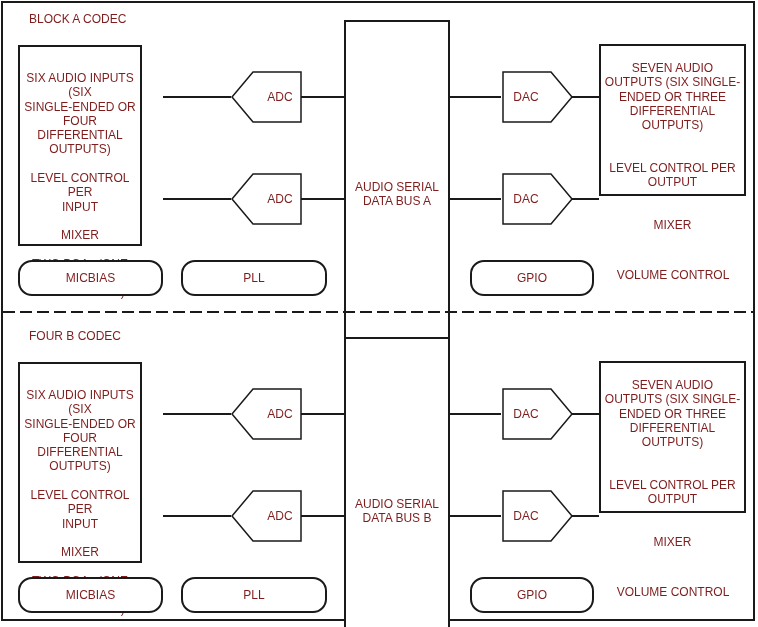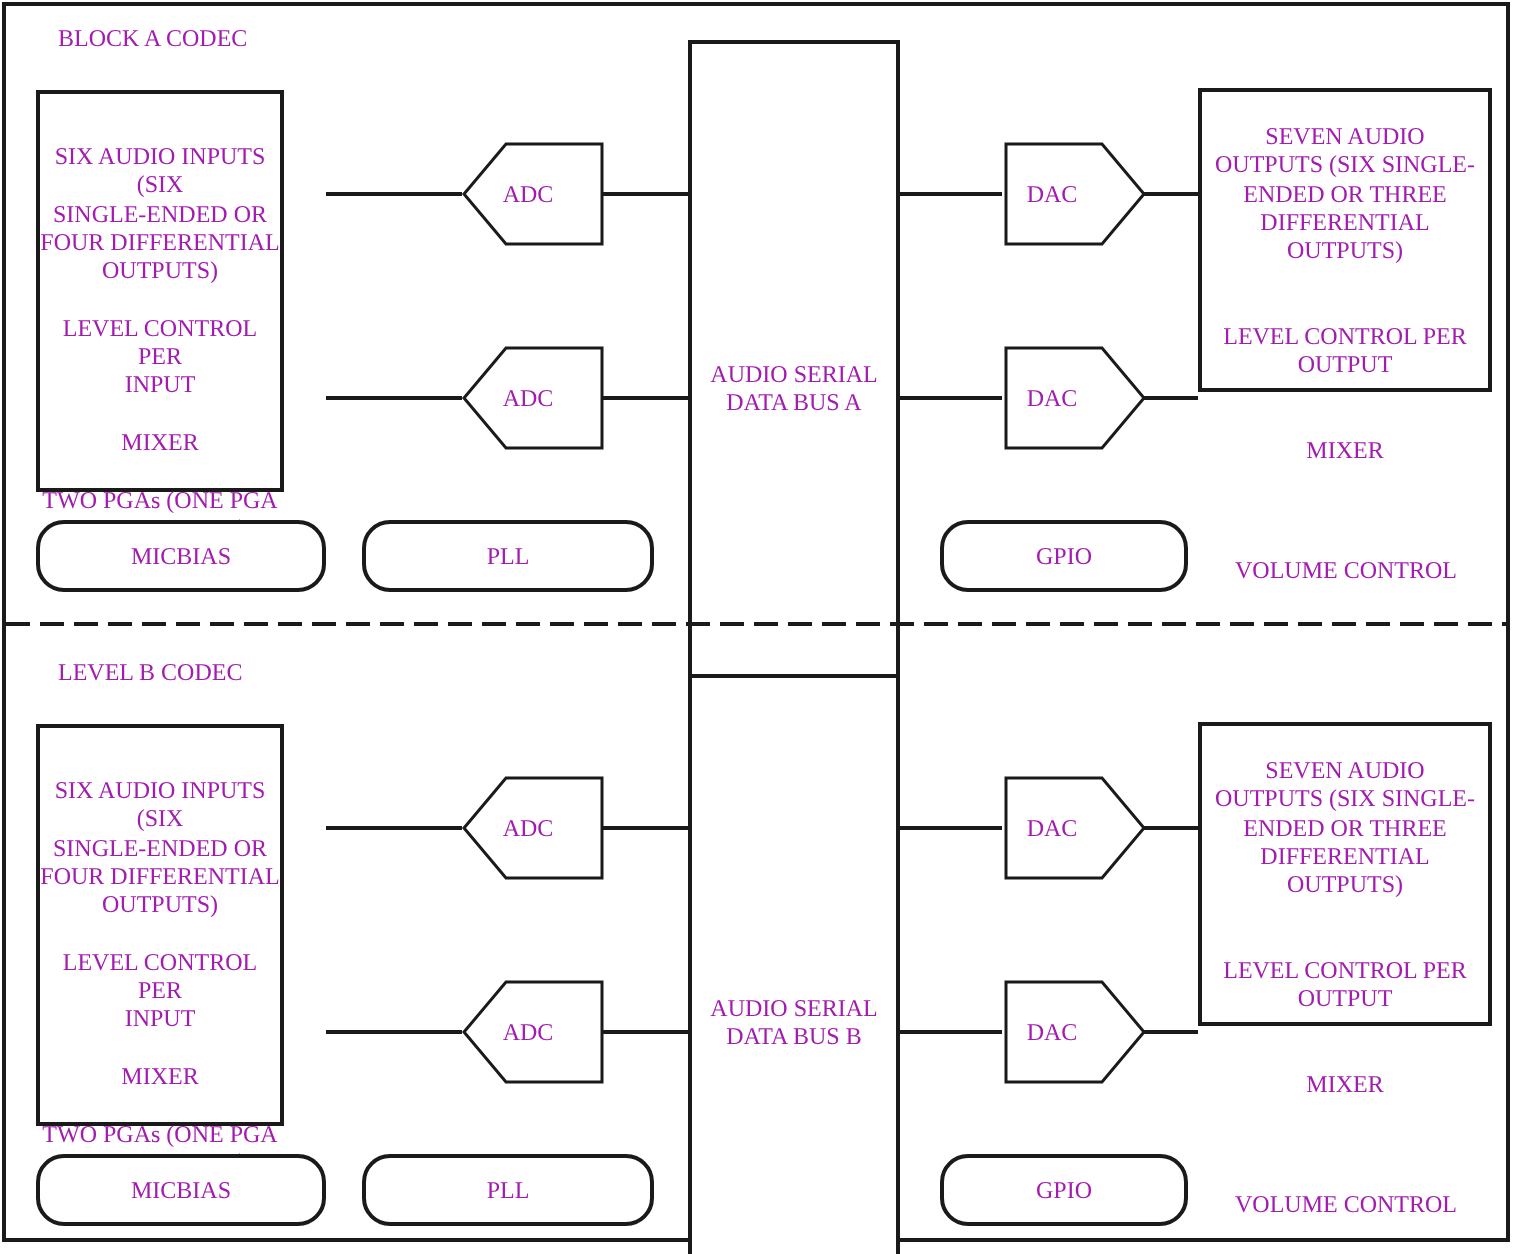--- a/index.html
+++ b/index.html
@@ -1,18 +1,18 @@
 <!DOCTYPE html>
 <html><head>
 <meta charset="utf-8">
 <style>
   html,body { margin:0; padding:0; background:#fff; }
   #canvas {
     position:relative; width:758px; height:627px; background:#ffffff;
-    font-family:Liberation Serif, serif; color:#a21caf;
+    font-family:Liberation Sans, sans-serif; color:#7f1d1d;
     font-size:12px; line-height:14.3px; overflow:hidden;
   }
   #outer-border {
     position:absolute; left:1px; top:1px; width:754px; height:620px;
     border:2px solid #1a1a1a; box-sizing:border-box;
   }
   #divider {
     position:absolute; left:3px; top:311px; width:750px; height:2px;
     background:repeating-linear-gradient(90deg,#1a1a1a 0 12px,transparent 12px 17px);
   }
@@ -24,29 +24,29 @@
   }
   .pre { white-space:pre-line; }
   .input-box  { left:18px;  top:45px;  width:124px; height:201px; padding-top:24px; }
   .output-box { left:599px; top:44px;  width:147px; height:152px; padding-top:15px; }
   .bus-box    { left:344px; top:20px;  width:106px; height:348px;
                 display:flex; align-items:center; justify-content:center; }
   .small-box  { top:260px; height:36px; display:flex; align-items:center; justify-content:center;border-radius:14px; }
   .micbias-box { left:18px;  width:145px; }
   .pll-box     { left:181px; width:146px; }
   .gpio-box    { left:470px; width:124px; }
-  .volume-label { position:absolute; left:600px; top:268px; width:146px; text-align:center;margin-top:10px; }
+  .volume-label { position:absolute; left:600px; top:268px; width:146px; text-align:center; }
   .hline { position:absolute; height:1.5px; background:#1a1a1a; }
   .pent { position:absolute; width:72px; height:52px; }
   .pent svg { position:absolute; left:0; top:0; display:block; }
   .pent-label {
     position:absolute; top:0; height:52px; width:48px;
     display:flex; align-items:center; justify-content:center;
   }
-  .adc .pent-label { left:9px; }
+  .adc .pent-label { left:25px; }
   .dac .pent-label { left:1px; }
 </style>
 </head>
 <body>
 
 <div id="canvas">
   <div id="outer-border"></div>
 
   <div class="block" style="top:0px">
     <div class="block-title">BLOCK A CODEC</div>
@@ -130,21 +130,21 @@
     </div>
     <div class="box small-box gpio-box">
       <span>GPIO</span>
     </div>
     <div class="volume-label">VOLUME CONTROL</div>
   </div>
 
   <div id="divider"></div>
 
   <div class="block" style="top:317px">
-    <div class="block-title">LEVEL B CODEC</div>
+    <div class="block-title">FOUR B CODEC</div>
 
     <div class="box input-box">
       <div class="pre">SIX AUDIO INPUTS (SIX
 SINGLE-ENDED OR
 FOUR DIFFERENTIAL
 OUTPUTS)
 
 LEVEL CONTROL PER
 INPUT
 

